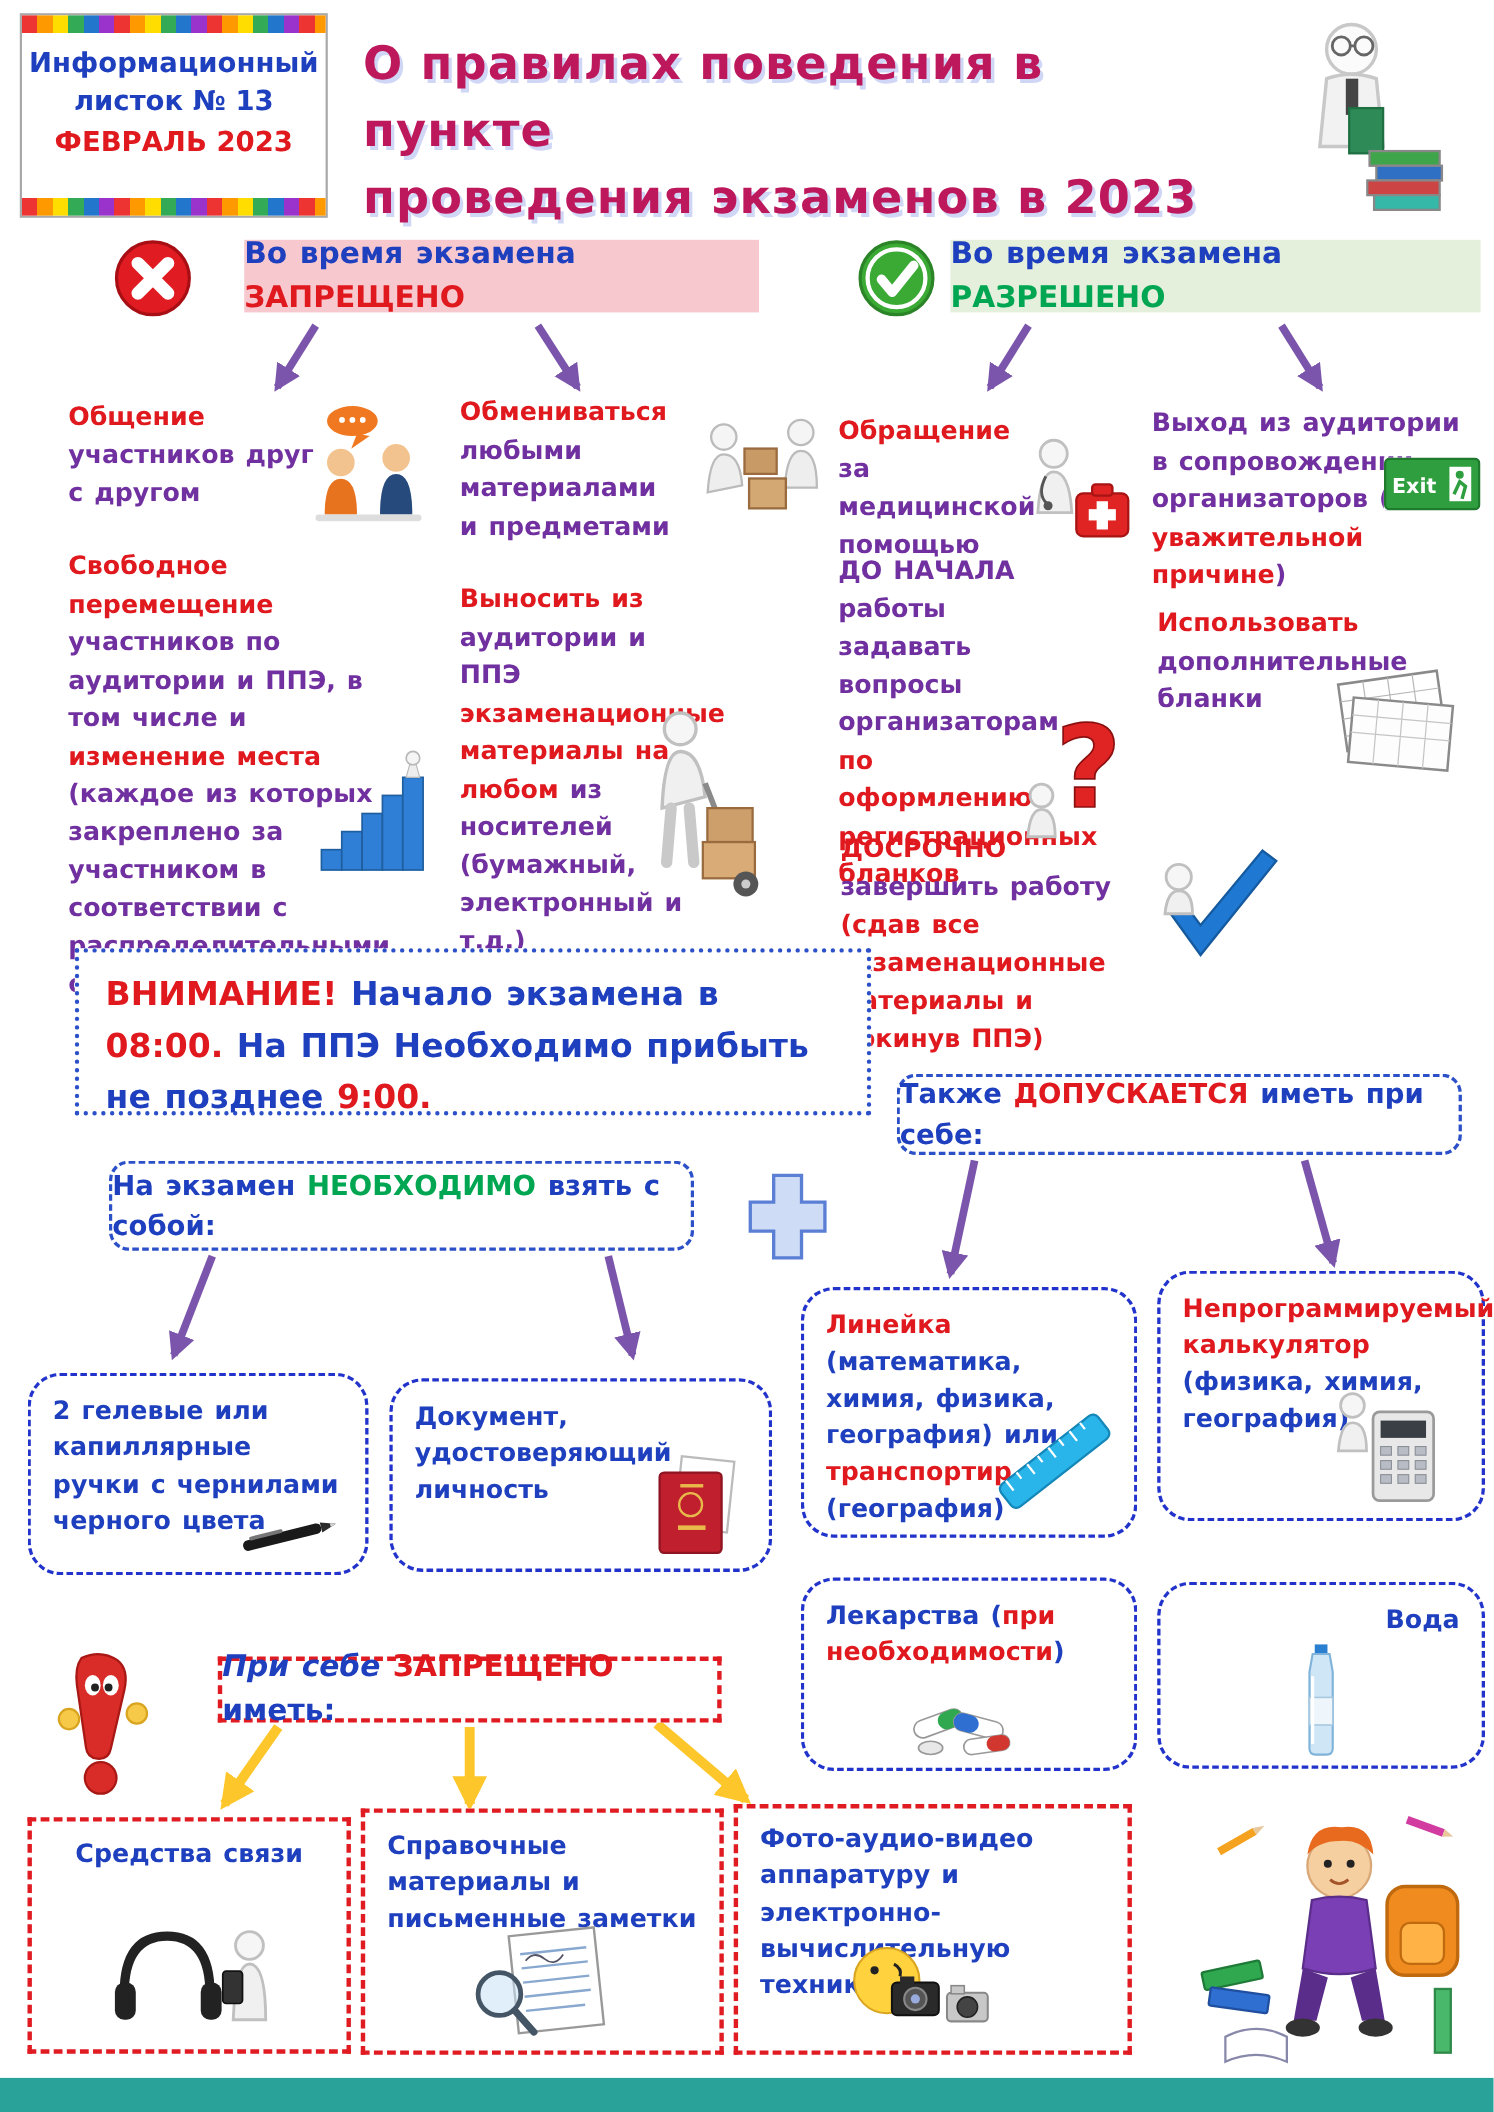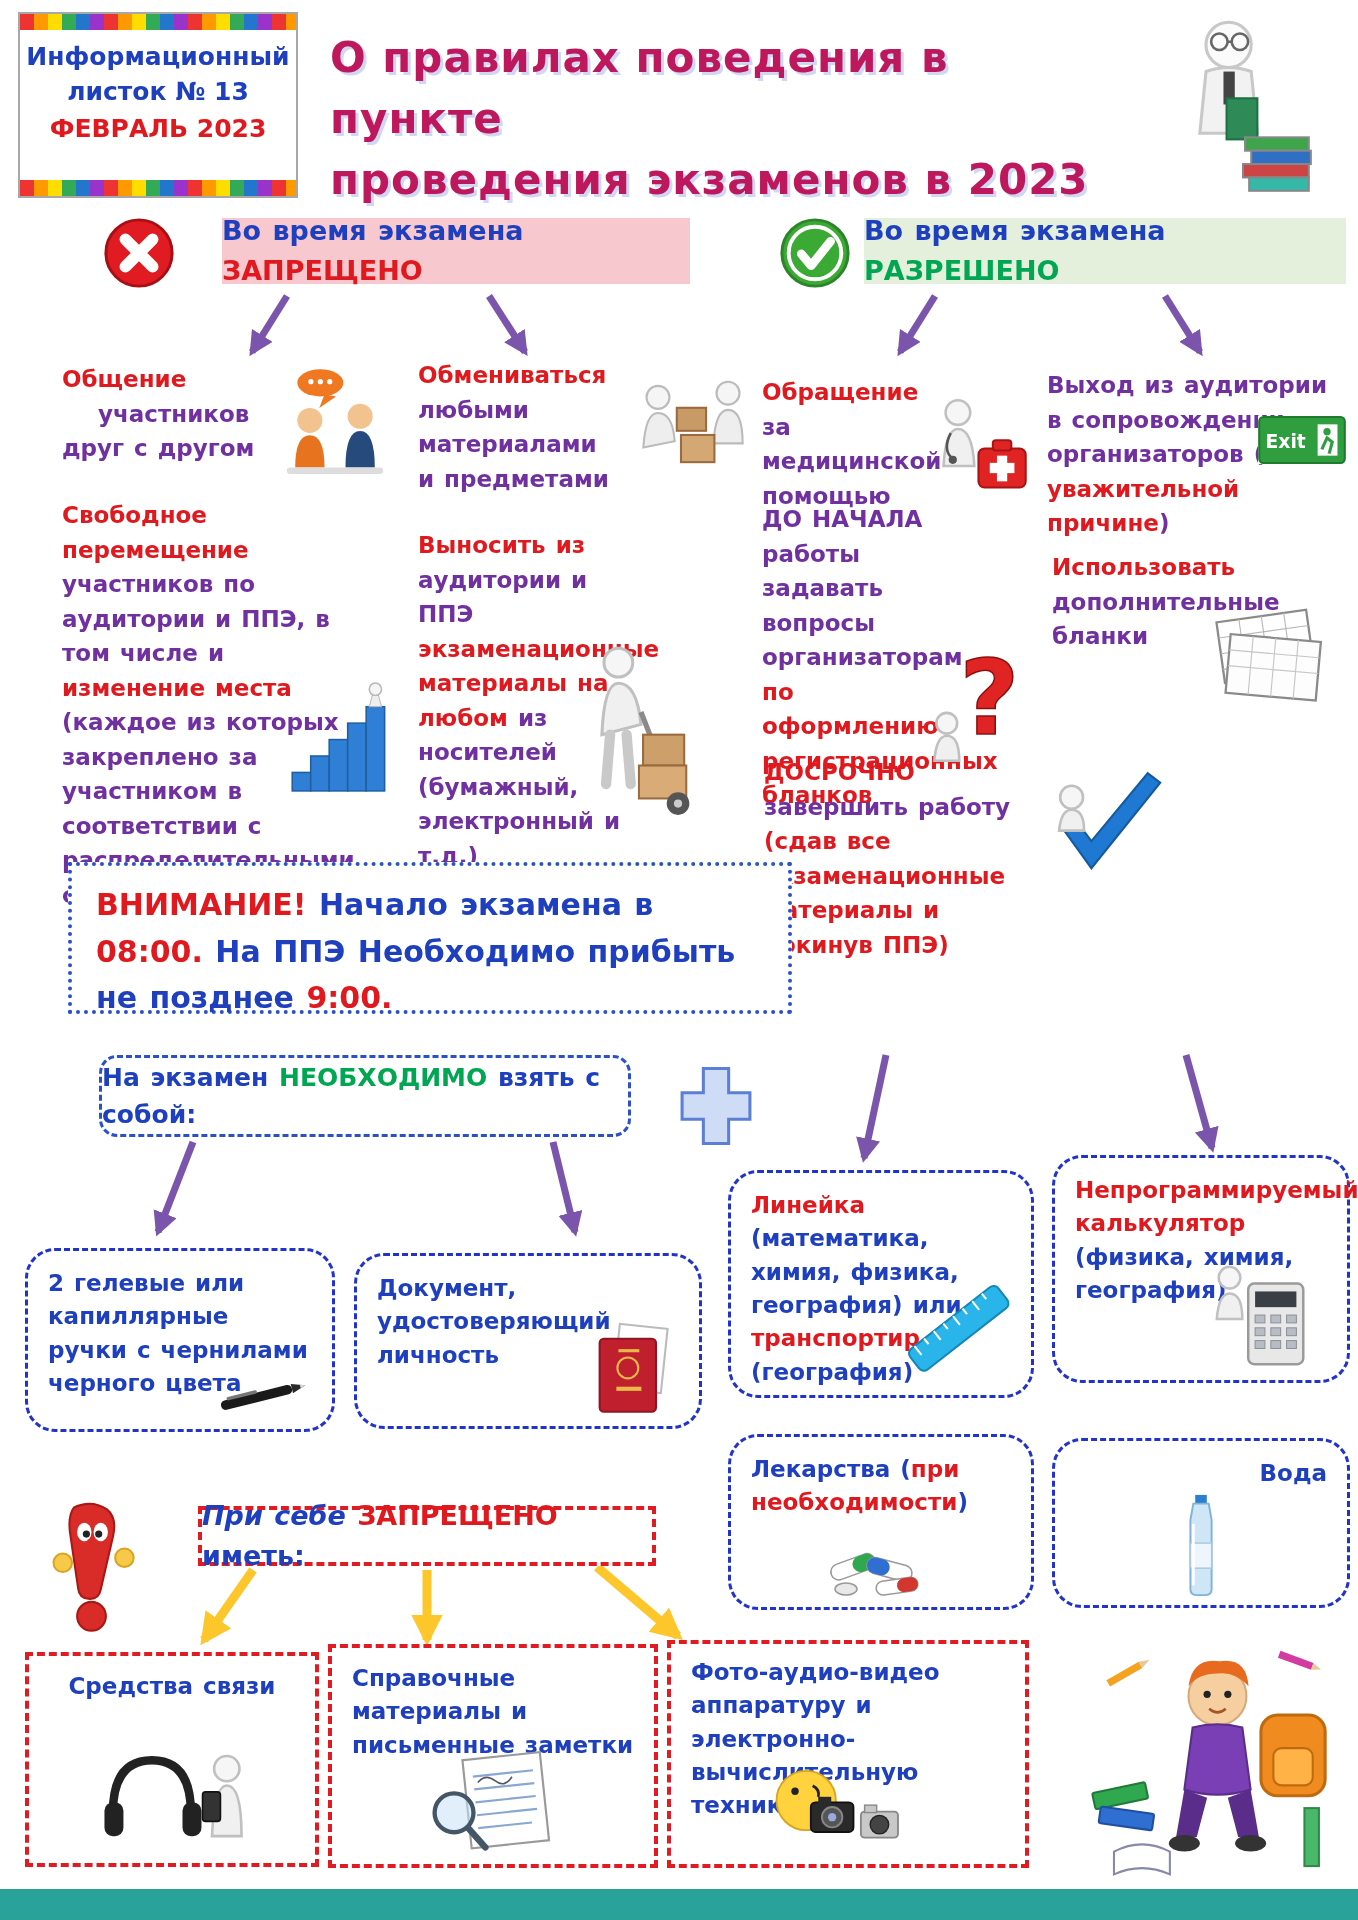--- a/index.html
+++ b/index.html
@@ -103,21 +103,21 @@
       <line x1="886" y1="1055" x2="864" y2="1158"></line>
       <line x1="1186" y1="1055" x2="1212" y2="1148"></line>
     </g>
     <g stroke="#fdc62a" stroke-width="9" marker-end="url(#my)">
       <line x1="253" y1="1570" x2="204" y2="1640"></line>
       <line x1="427" y1="1570" x2="427" y2="1640"></line>
       <line x1="597" y1="1567" x2="678" y2="1636"></line>
     </g>
   </svg>
 
-  <div class="abs runs" style="left:62px;top:362px;width:225px;font-size:23px;"><span style="color: rgb(224, 25, 31);">Общение </span><span style="color: rgb(112, 48, 160); margin-left: 36px;">участников друг с другом</span></div>
+  <div class="abs runs" style="left:62px;top:362px;width:225px;font-size:23px;"><span style="color: rgb(224, 25, 31);">Общение </span><span style="color: rgb(112, 48, 160);">участников друг с другом</span></div>
   <div class="abs" style="left:280px;top:366px;width:110px;height:110px;">
     <svg viewBox="0 0 104 105" width="110" height="110">
       <ellipse cx="38" cy="16" rx="22" ry="13" fill="#f07820"></ellipse>
       <path d="M42 27 L37 40 L53 29 Z" fill="#f07820"></path>
       <circle cx="29" cy="15" r="2.5" fill="#fff"></circle>
         <circle cx="38" cy="15" r="2.5" fill="#fff"></circle>
         <circle cx="47" cy="15" r="2.5" fill="#fff"></circle>
       <circle cx="28" cy="52" r="12" fill="#f3c38f"></circle>
       <path d="M14 97 Q14 66 28 66 Q42 66 42 97 Z" fill="#e8731f"></path>
       <circle cx="76" cy="48" r="12" fill="#f3c38f"></circle>
@@ -225,20 +225,23 @@
         <rect x="14" y="28" width="80" height="52" fill="#fdfdfd" stroke="#8a8a8a" stroke-width="2"></rect>
         <path d="M14 42 H94 M14 56 H94 M34 28 V80 M54 28 V80 M74 28 V80" stroke="#c5c5c5" stroke-width="1"></path>
       </g>
     </svg>
   </div>
 
   <div class="abs attention-box" style="left:68px;top:862px;width:724px;height:152px;">
     <span class="runs"><span style="color: rgb(224, 25, 31);">ВНИМАНИЕ! </span><span style="color: rgb(30, 63, 190);">Начало экзамена в </span><span style="color: rgb(224, 25, 31);">08:00.</span><span style="color: rgb(30, 63, 190);"> На ППЭ Необходимо прибыть не позднее </span><span style="color: rgb(224, 25, 31);">9:00.</span></span>
   </div>
 
+  <div class="abs roundbox-blue" style="left:815px;top:976px;width:514px;height:74px;">
+    <span class="runs"><span style="color: rgb(30, 63, 190);">Также </span><span style="color: rgb(224, 25, 31);">ДОПУСКАЕТСЯ</span><span style="color: rgb(30, 63, 190);"> иметь при себе:</span></span>
+  </div>
 
   <div class="abs roundbox-blue" style="left:99px;top:1055px;width:532px;height:82px;">
     <span class="runs"><span style="color: rgb(30, 63, 190);">На экзамен </span><span style="color: rgb(0, 166, 81);">НЕОБХОДИМО</span><span style="color: rgb(30, 63, 190);"> взять с собой:</span></span>
   </div>
 
   <div class="abs" style="left:676px;top:1062px;width:80px;height:86px;">
     <svg viewBox="0 0 79 84" width="80" height="86">
       <path d="M27 6 H52 V30 H73 V56 H52 V80 H27 V56 H6 V30 H27 Z" fill="#cfdcf5" stroke="#5b7fd4" stroke-width="3"></path>
     </svg>
   </div>

